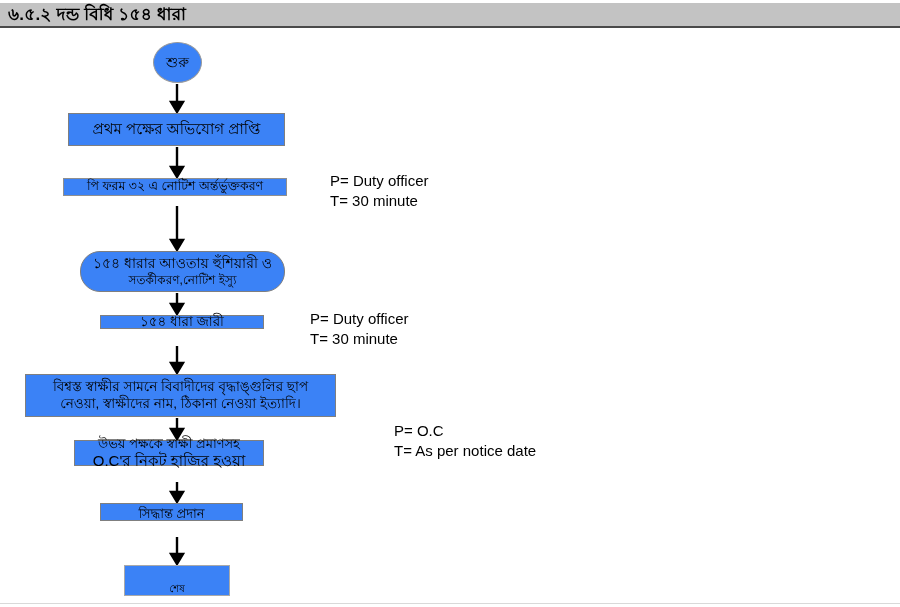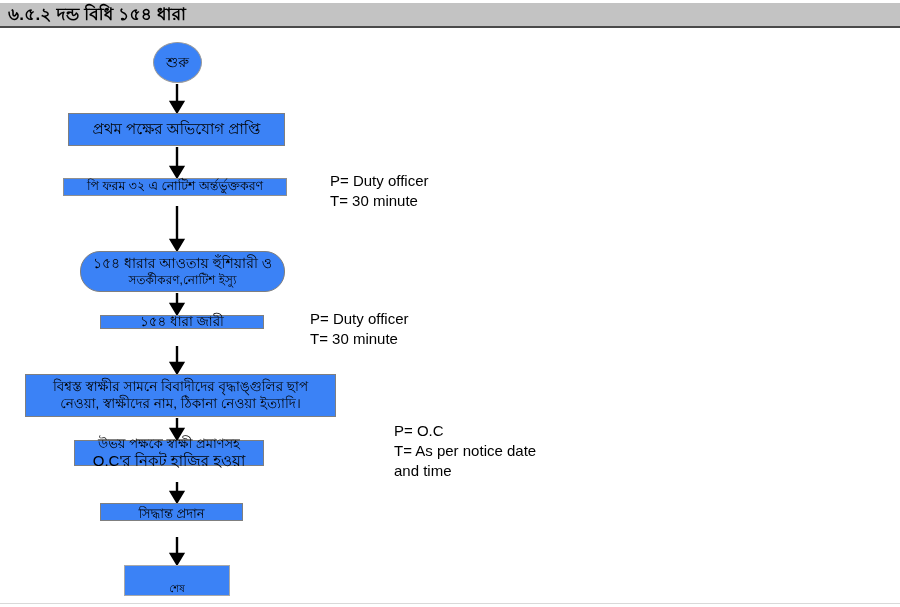--- a/index.html
+++ b/index.html
@@ -168,16 +168,15 @@
 </div>
 
 <div class="annotation ann2">
   <div>P= Duty officer</div>
   <div>T= 30 minute</div>
 </div>
 
 <div class="annotation ann3">
   <div>P= O.C</div>
   <div>T= As per notice date</div>
-  <div>and time</div>
 </div>
 
 <div class="bottom-rule"></div>
 
 </body></html>

